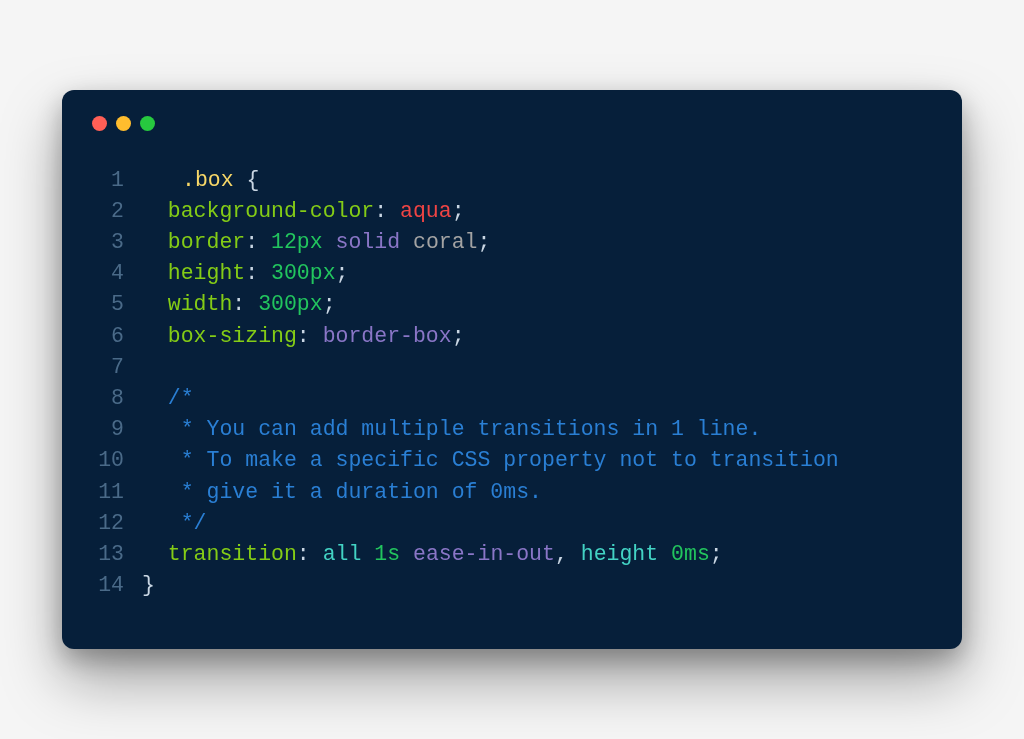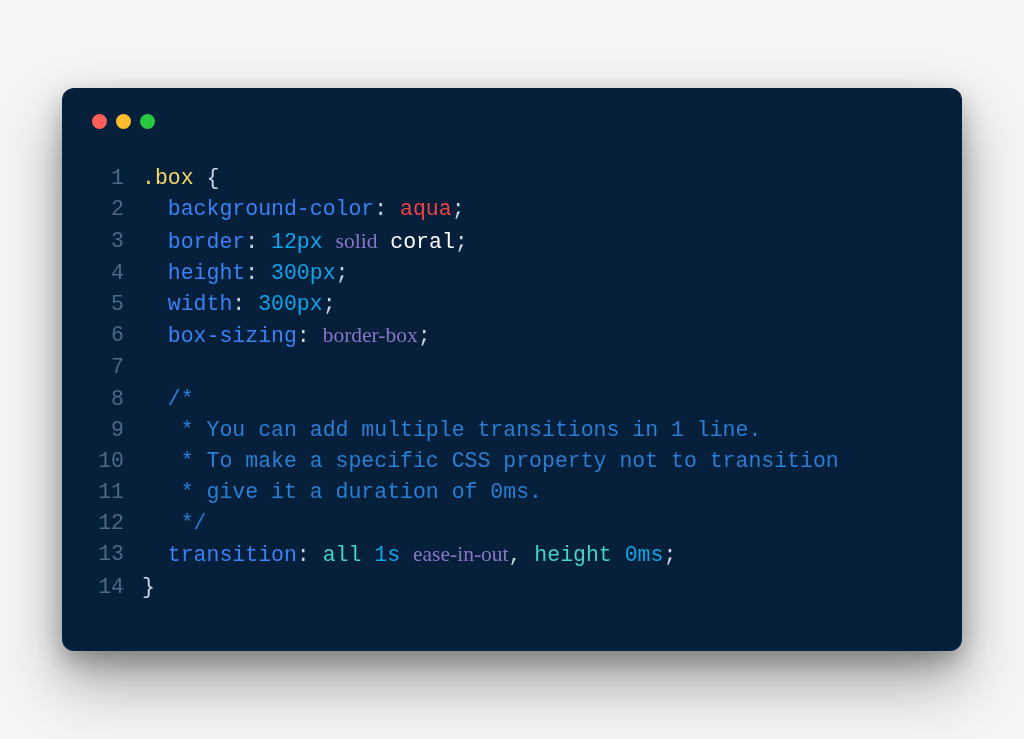--- a/index.html
+++ b/index.html
@@ -42,27 +42,27 @@
   }
   .ln {
     color: #4a6a88;
     width: 52px;
     text-align: right;
     padding-right: 18px;
     user-select: none;
     flex-shrink: 0;
   }
   .content { }
-  .c-sel   { color: #f7d768; }       
+  .c-sel   { color: #f7d768; margin-left: 40px; }       
   .c-plain { color: #c9d6e3; }       
-  .c-prop  { color: #3b82f6; margin-top: 43px; }       
+  .c-prop  { color: #84cc16; margin-top: 43px; }       
   .c-aqua  { color: #ef4444; }       
-  .c-num   { color: #0ea5e9; }       
-  .c-kw    { color: #8a76c7; font-family: Liberation Serif, serif; }       
-  .c-coral { color: #ffffff; font-family: Liberation Mono, monospace; }       
+  .c-num   { color: #22c55e; }       
+  .c-kw    { color: #8a76c7; }       
+  .c-coral { color: #a3a3a3; font-family: Liberation Mono, monospace; }       
   .c-comment { color: #2a7fd4; }     
   .c-all   { color: #43d3c4; margin-top: 36px; }       
   .c-height{ color: #43d3c4; }       
 </style>
 </head>
 <body>
 
 <div class="window">
   <div class="titlebar">
     <div class="dot red"></div>

